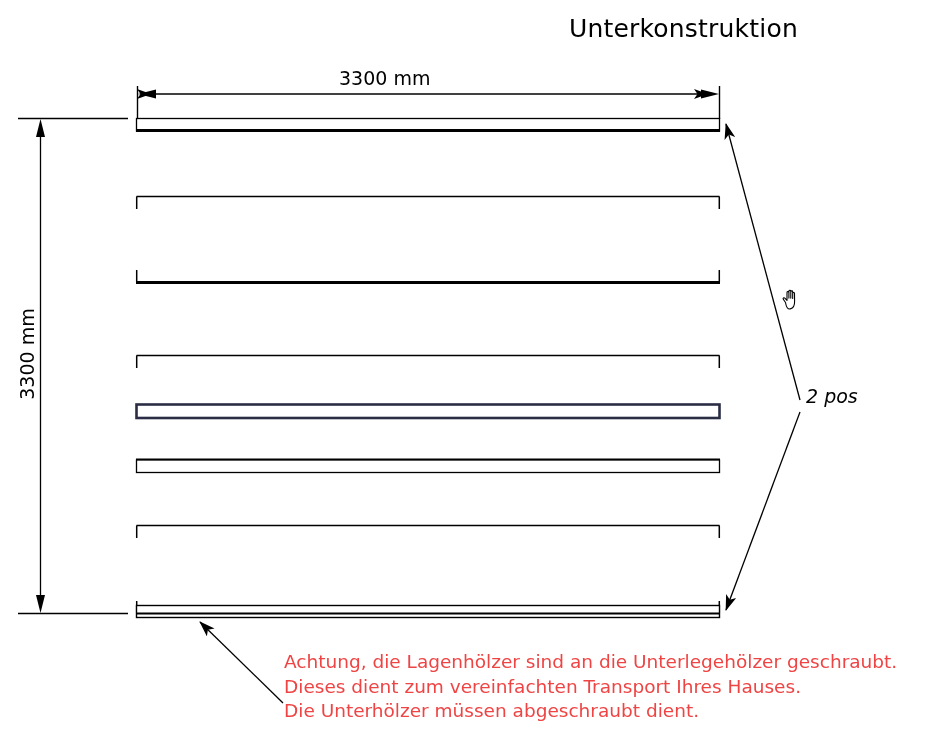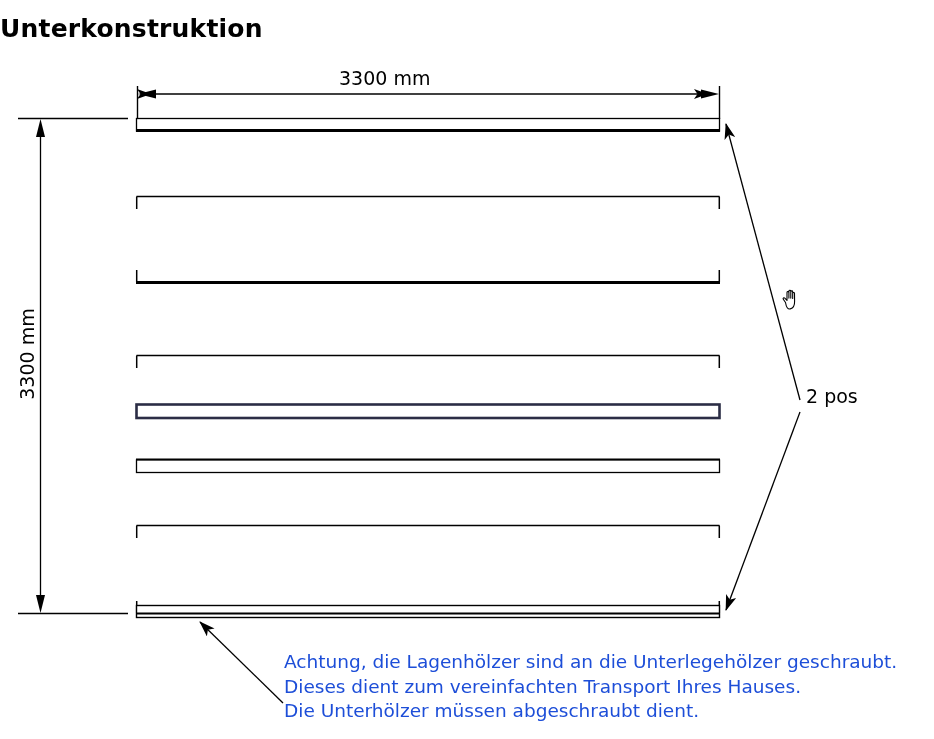--- a/index.html
+++ b/index.html
@@ -23,23 +23,23 @@
     left: 0;
     top: 0;
     width: 934px;
     height: 739px;
   }
   .ttl {
     position: absolute;
     left: 0;
     top: 14px;
     width: 798px;
-    text-align: left;
+    text-align: right;
     font-size: 25px;
-    font-weight: 700;
+    font-weight: 400;
     letter-spacing: 0.2px;
     color: #000;
     white-space: nowrap;
   }
   .dim-h-label {
     position: absolute;
     left: 333px;
     top: 67px;
     font-size: 19px;
     color: #000;
@@ -59,28 +59,29 @@
     transform-origin: 50% 50%;
     white-space: nowrap;
   }
   .pos-label {
     position: absolute;
     left: 806px;
     top: 385px;
     font-size: 19px;
     color: #000;
     white-space: nowrap;
+    font-style: italic;
   }
   .note {
     position: absolute;
     left: 284px;
     top: 650px;
     font-size: 18.5px;
     line-height: 24.5px;
-    color: #1d4ed8;
+    color: #ef4444;
     white-space: nowrap;
   }
   .note div { white-space: nowrap; }
   .cursor-hand {
     position: absolute;
     left: 779px;
     top: 288px;
     width: 22px;
     height: 24px;
     pointer-events: none;

